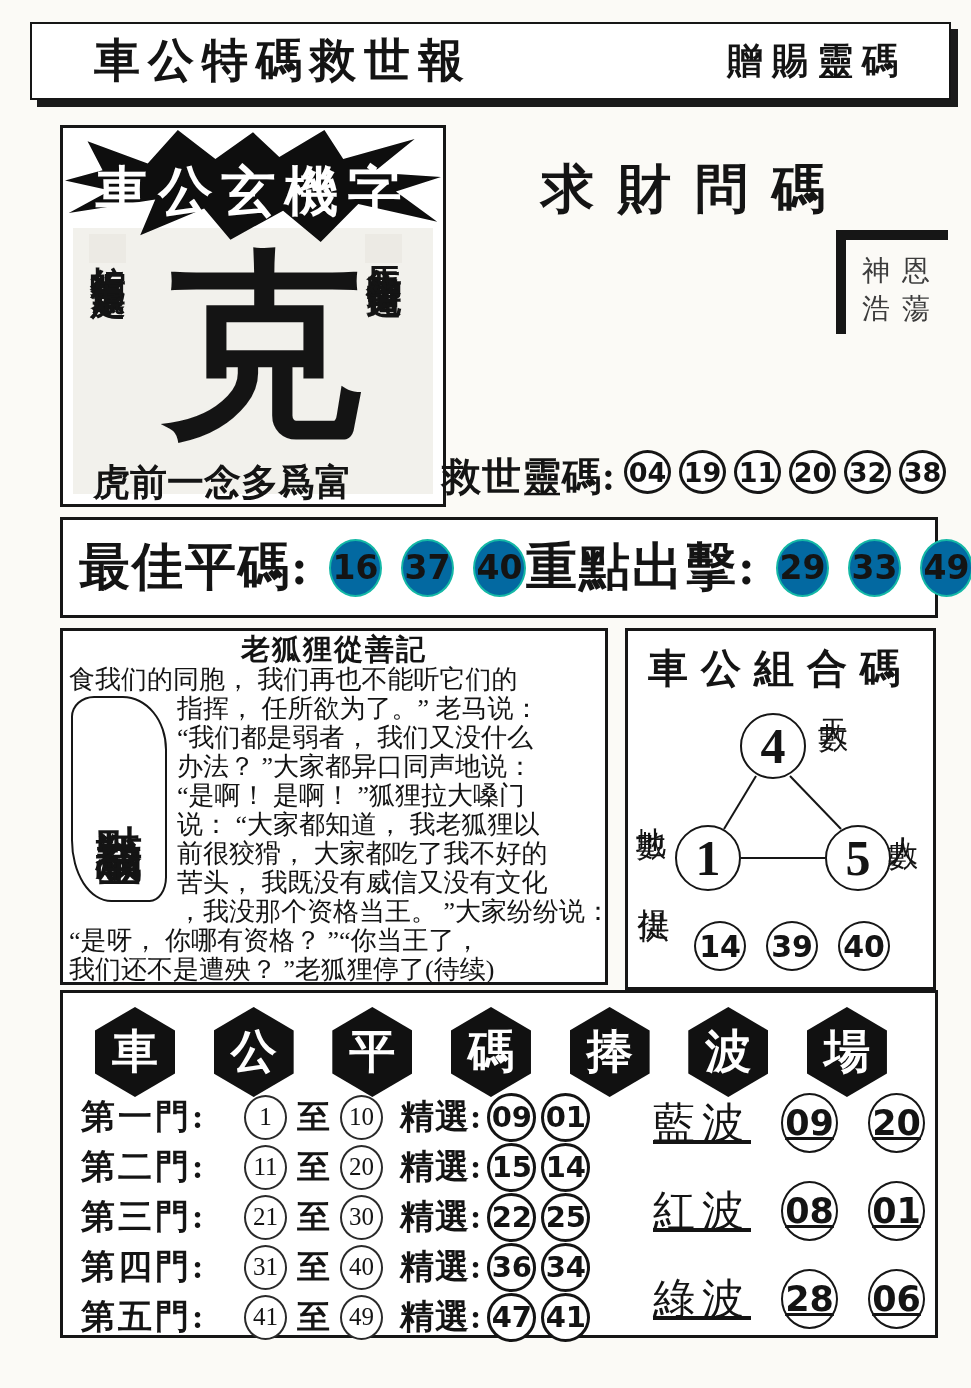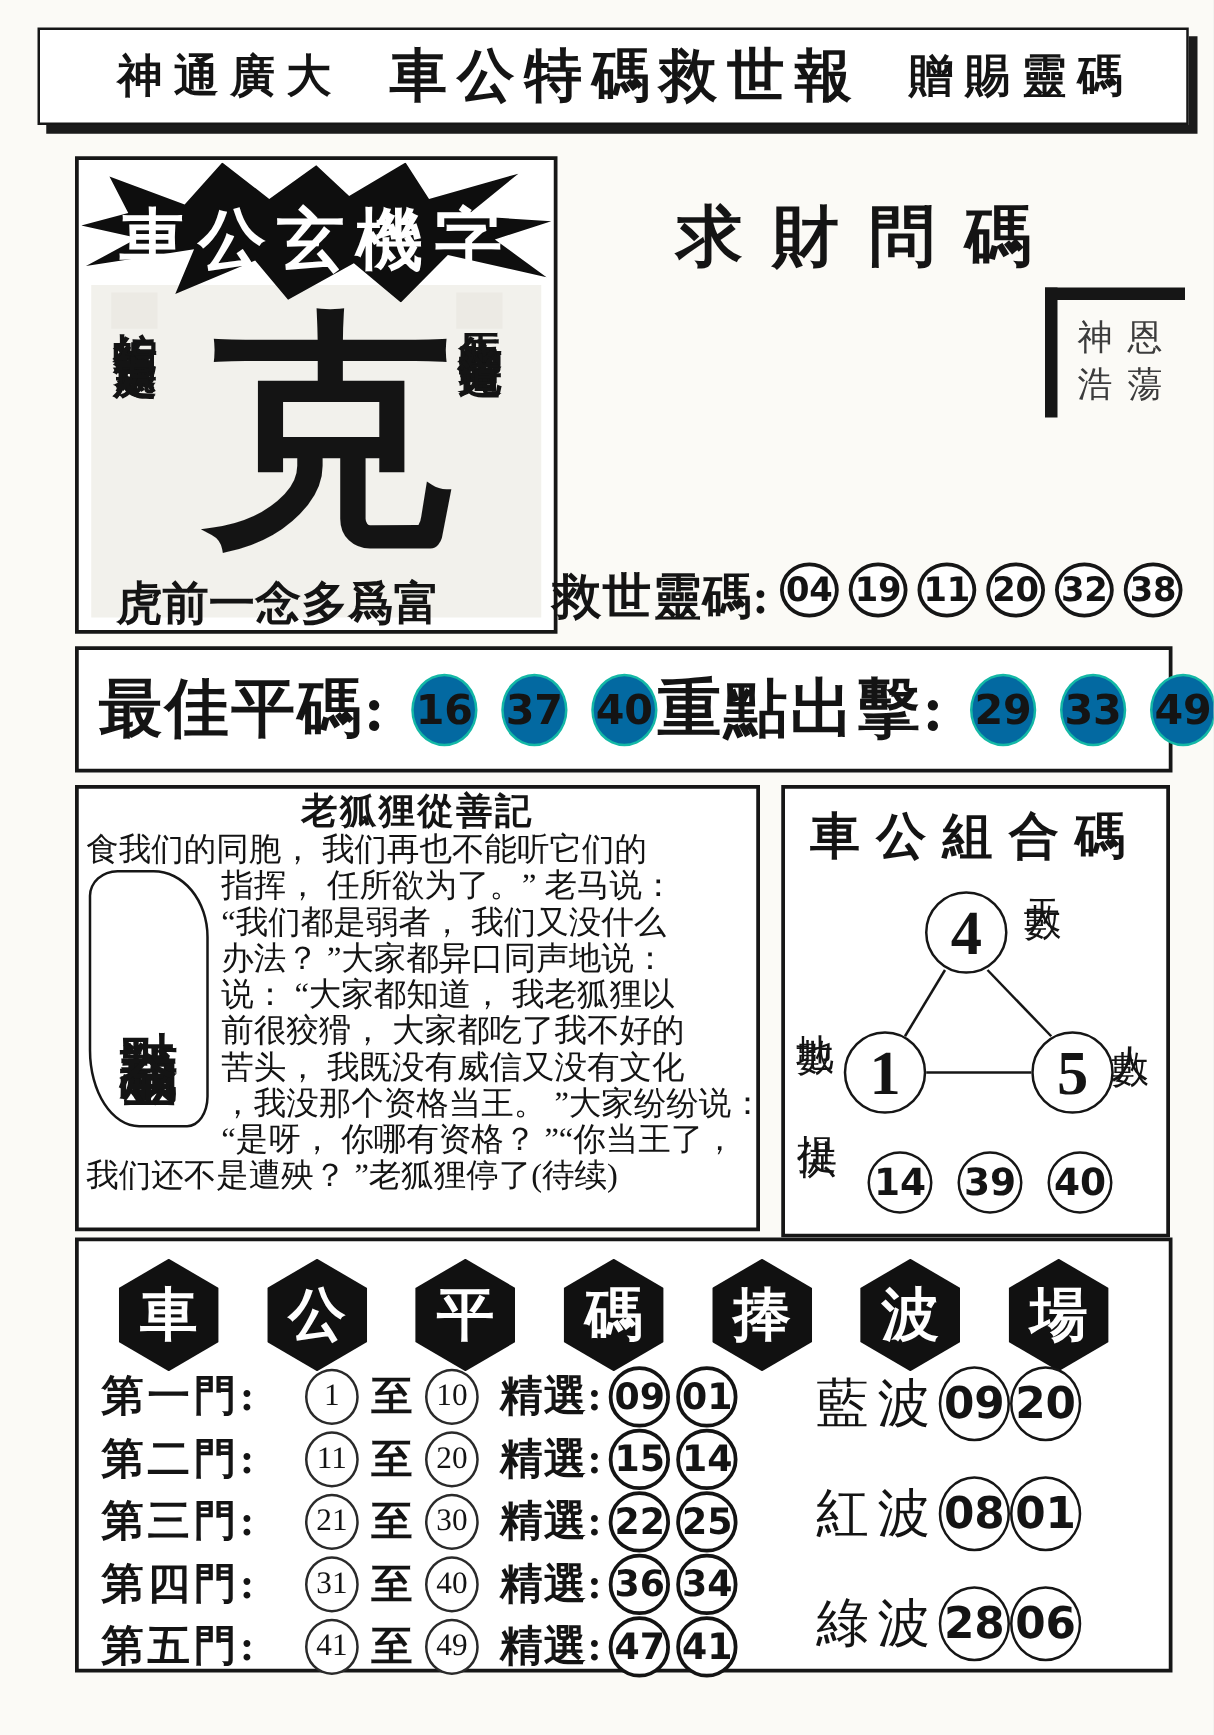--- a/index.html
+++ b/index.html
@@ -148,35 +148,34 @@
   }
   .zhi { font-size:33px; font-weight:bold; margin:0 5px; }
   .pick-label { font-size:34px; font-weight:bold; letter-spacing:1px; margin-left:12px; white-space:nowrap; }
   .pick-circle {
     width:49px; height:49px; border:3px solid #141414; border-radius:50%;
     display:flex; align-items:center; justify-content:center;
     font:bold 29px "DejaVu Sans","Liberation Sans",sans-serif; margin-left:5px;
     background:#fff; flex:none;
   }
   .waves { position:absolute; left:590px; top:100px; width:272px; }
-  .wave-row { display:flex; align-items:center; height:60px; margin-bottom:28px; }
+  .wave-row { display:flex; align-items:center; justify-content:space-between; height:60px; margin-bottom:28px;text-decoration:underline; }
   .wave-label { font-size:42px; letter-spacing:7px; white-space:nowrap; }
   .wave-circle {
     width:57px; height:60px; border:2px solid #161616; border-radius:50%;
     display:flex; align-items:center; justify-content:center;
     font:bold 35px "DejaVu Sans","Liberation Sans",sans-serif; background:#fff; flex:none;
   }
 </style>
 </head>
 <body>
 
 <div class="page">
 
   <div class="header-box">
-    <div class="header-side">神通廣大</div>
     <div class="header-title">車公特碼救世報</div>
     <div class="header-side">贈賜靈碼</div>
   </div>
 
   <div class="box mystery-box">
     <div class="mystery-inner"></div>
     <div class="starburst">
       <div class="burst-shape"></div>
       <div class="burst-text">車公玄機字</div>
     </div>
@@ -217,20 +216,21 @@
   <div class="box story-box">
     <div class="story-title">老狐狸從善記</div>
     <div class="story-body">
       <div class="story-line">食我们的同胞， 我们再也不能听它们的</div>
       <div class="callout-bubble">
         <span class="callout-text">點語成金</span>
       </div>
       <div class="story-line">指挥， 任所欲为了。” 老马说：</div>
       <div class="story-line">“我们都是弱者， 我们又没什么</div>
       <div class="story-line">办法？ ”大家都异口同声地说：</div>
+      <div class="story-line">“是啊！ 是啊！ ”狐狸拉大嗓门</div>
       <div class="story-line">说： “大家都知道， 我老狐狸以</div>
       <div class="story-line">前很狡猾， 大家都吃了我不好的</div>
       <div class="story-line">苦头， 我既没有威信又没有文化</div>
       <div class="story-line">，我没那个资格当王。 ”大家纷纷说：</div>
       <div class="story-line">“是呀， 你哪有资格？ ”“你当王了，</div>
       <div class="story-line">我们还不是遭殃？ ”老狐狸停了(待续)</div>
     </div>
   </div>
 
   <div class="box combo-box">

